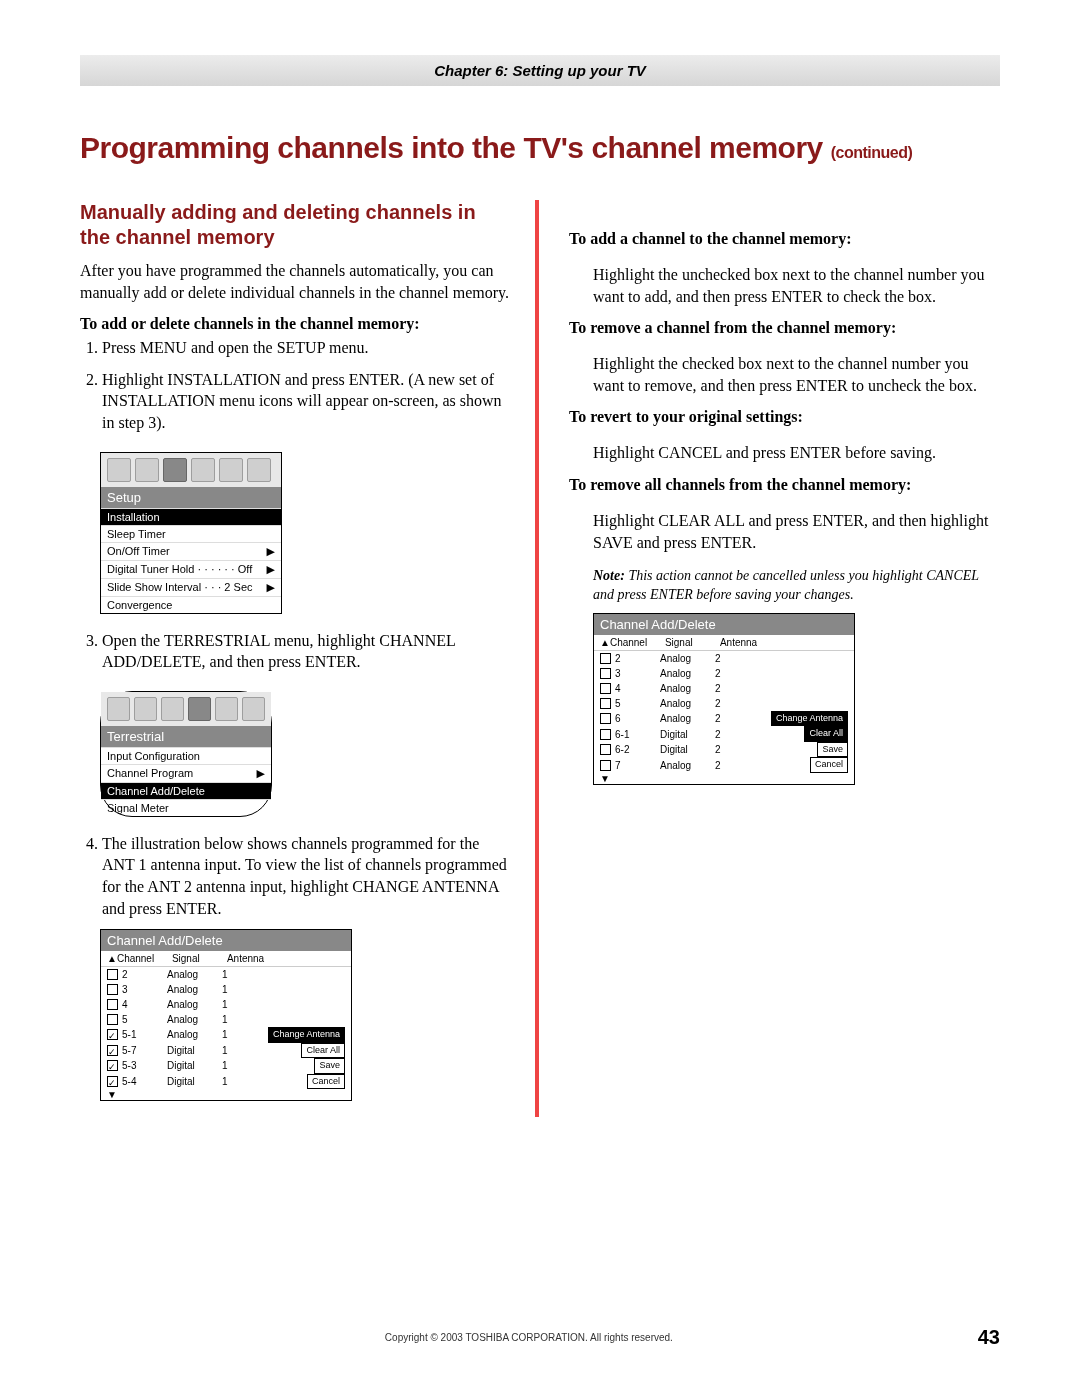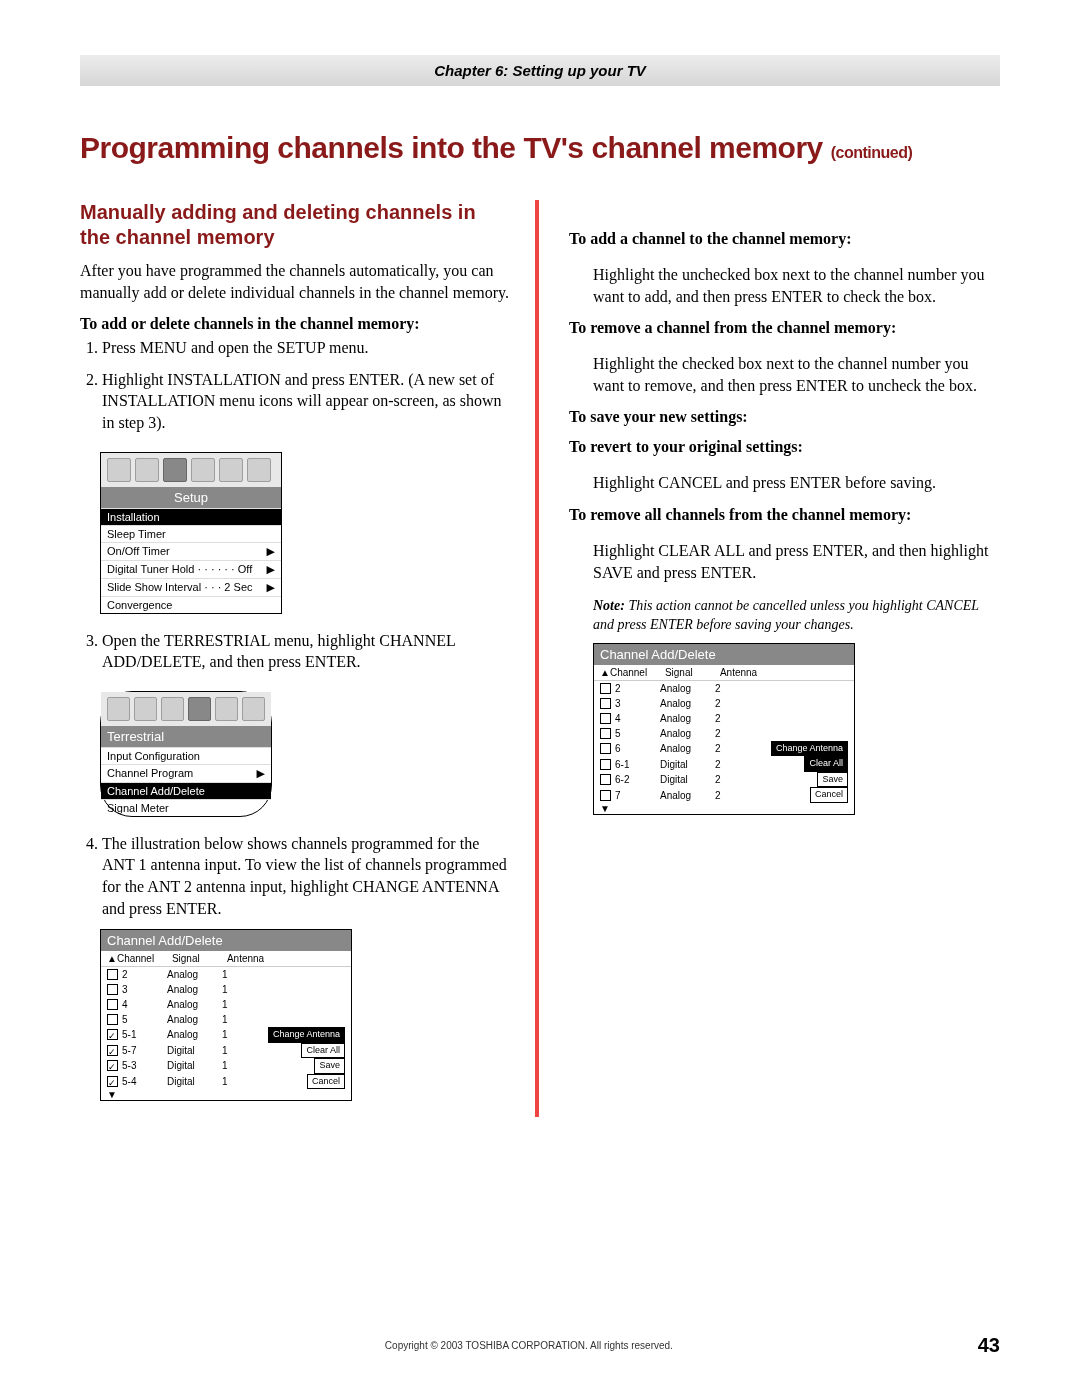--- a/index.html
+++ b/index.html
@@ -126,21 +126,21 @@
   .osd .item {
     padding: 2px 6px;
     border-top: 1px solid #ddd;
     display:flex;
     justify-content: space-between;
   }
   .osd .item.hl {
     background: #000;
     color: #fff;
   }
-  .osd-setup { width: 180px; text-align: center; }
+  .osd-setup { width: 180px; }
   .osd-terr  { width: 170px; border-radius: 32px; }
 
   .cad {
     border: 1px solid #000;
     font-family: Arial, Helvetica, sans-serif;
     font-size: 11px;
     width: 250px;
     margin: 8px 0 16px 20px;
     background:#fff;
   }
@@ -165,21 +165,21 @@
   .cad-row .btn {
     border:1px solid #000; padding:0 4px; font-size:9px; margin-left:auto;
     background:#fff;
   }
   .cad-row .btn.hl {background:#000;color:#fff;}
   .cad .arrow{padding:0 6px;font-size:10px;}
   .cad-wide{ width: 260px; margin-left:24px; }
 
   .footer {
     position: absolute;
-    bottom: 40px;
+    bottom: 48px;
     left: 80px;
     right: 80px;
     display:flex;
     justify-content:space-between;
     align-items:center;
     font-family: Arial, Helvetica, sans-serif;
   }
   .copyright {
     flex:1; text-align:center; font-size:10px; color:#333;
   }
@@ -350,21 +350,20 @@
       </div>
     </div>
 
     <div class="col col-sep" style="padding-left:30px;">
       <p class="label" style="margin-top:30px;">To add a channel to the channel memory:</p>
       <p class="indent">Highlight the unchecked box next to the channel number you want to add, and then press ENTER to check the box.</p>
 
       <p class="label">To remove a channel from the channel memory:</p>
       <p class="indent">Highlight the checked box next to the channel number you want to remove, and then press ENTER to uncheck the box.</p>
 
-      <p class="label">To save your new settings:</p>
 
       <p class="label">To revert to your original settings:</p>
       <p class="indent">Highlight CANCEL and press ENTER before saving.</p>
 
       <p class="label">To remove all channels from the channel memory:</p>
       <p class="indent">Highlight CLEAR ALL and press ENTER, and then highlight SAVE and press ENTER.</p>
 
       <p class="note">
         <span class="nb">Note:</span><span> This action cannot be cancelled unless you highlight CANCEL and press ENTER before saving your changes.</span>
       </p>

